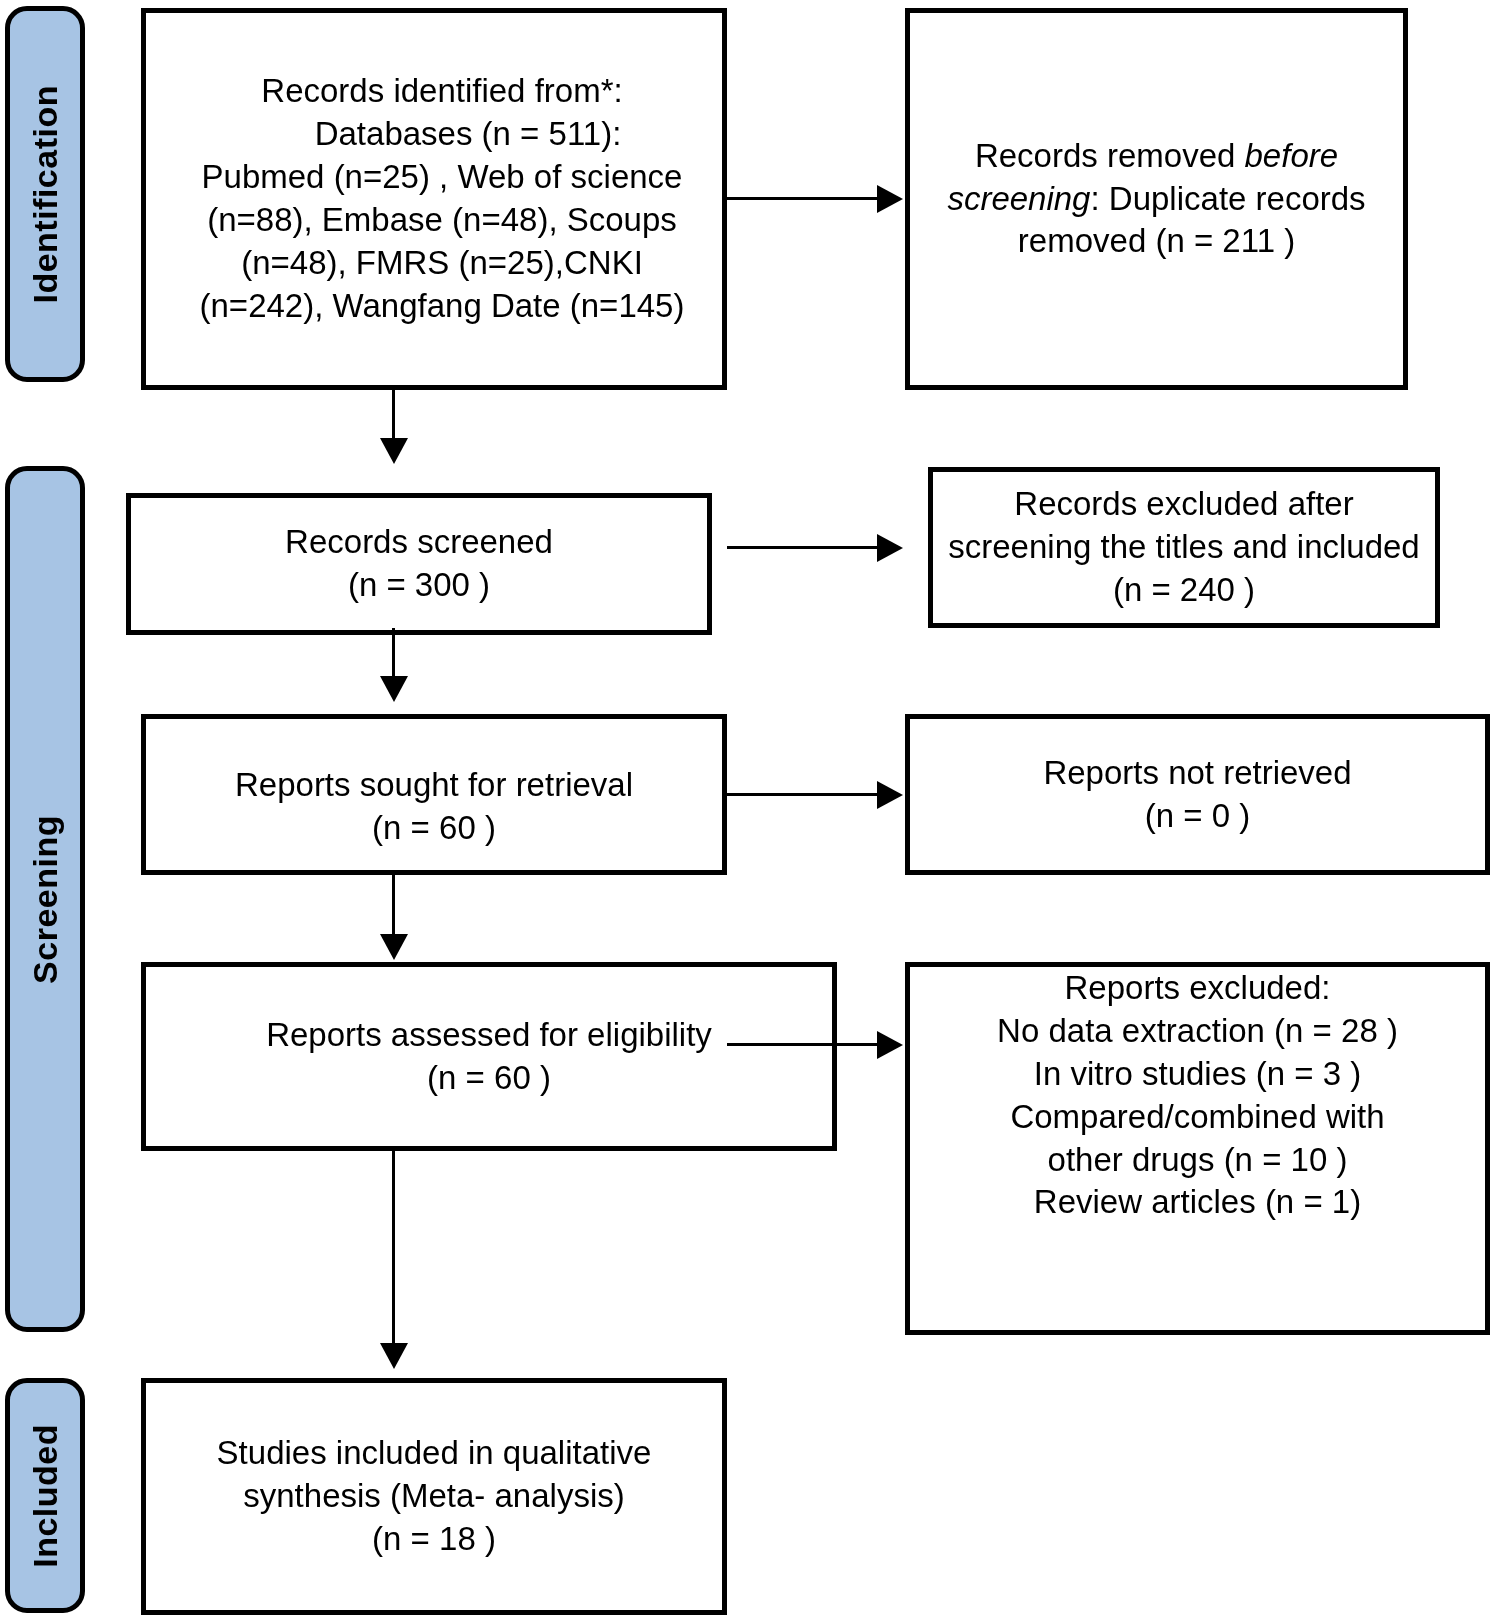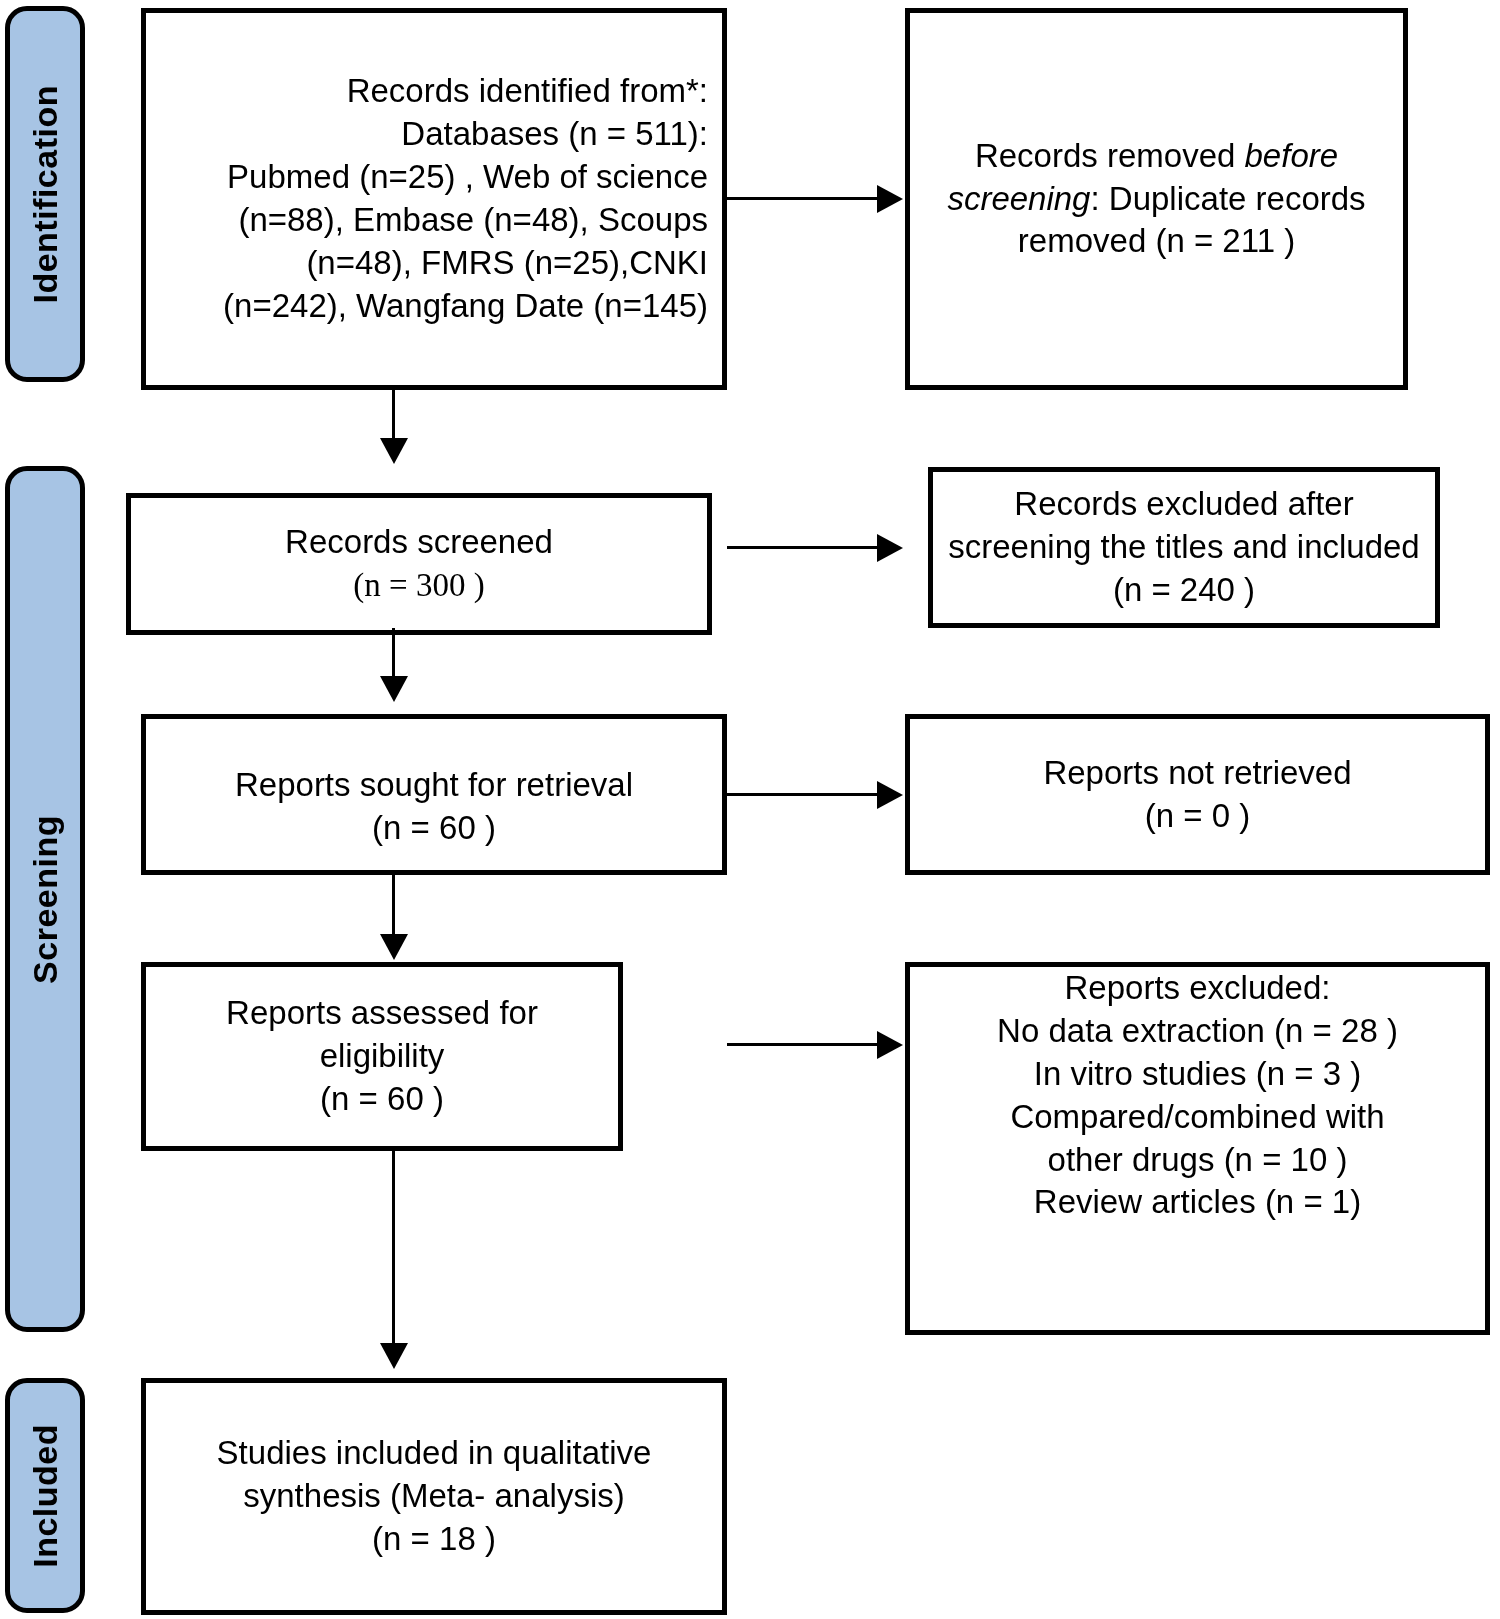--- a/index.html
+++ b/index.html
@@ -48,21 +48,21 @@
   }
   .box-inner {
     padding: 0 14px;
     width: 100%;
     text-align: center;
     font-size: 33px;
     line-height: 1.30;
     color: #000000;
   }
   .box-inner.left-align {
-    text-align: right;
+    text-align: center;
     padding-left: 30px;
   }
   .indent {
     display: block;
     padding-left: 52px;
   }
   .ital { font-style: italic; }
 
   
   .vline {
@@ -125,21 +125,21 @@
 
   <div class="hline" style="left:727px; top:197px; width:152px;"></div>
   <div class="arrow-right" style="left:877px; top:185px;"></div>
 
   <div class="vline" style="left:392px; top:390px; width:3px; height:51px;"></div>
   <div class="arrow-down" style="left:380px; top:438px;"></div>
 
   <div class="box" style="left:126px; top:467px; width:586px; height:142px;margin-top:26px;">
     <div class="box-inner">
       <span style="display:block;">Records screened</span>
-      <span style="display:block;font-family:Liberation Serif, serif;">(n = 300 )</span>
+      <span style="display:block;">(n = 300 )</span>
     </div>
   </div>
 
   <div class="box" style="left:905px; top:467px; width:512px; height:161px;margin-left:23px;">
     <div class="box-inner">
       <span style="display:block;">Records excluded after</span>
       <span style="display:block;">screening the titles and included</span>
       <span style="display:block;">(n =  240 )</span>
     </div>
   </div>
@@ -163,21 +163,21 @@
       <span style="display:block;">(n = 0 )</span>
     </div>
   </div>
 
   <div class="hline" style="left:727px; top:793px; width:152px;"></div>
   <div class="arrow-right" style="left:877px; top:781px;"></div>
 
   <div class="vline" style="left:392px; top:875px; width:3px; height:62px;"></div>
   <div class="arrow-down" style="left:380px; top:934px;"></div>
 
-  <div class="box" style="left:141px; top:962px; width:482px; height:189px;">
+  <div class="box" style="left:141px; top:962px; width:696px; height:189px;">
     <div class="box-inner">
       <span style="display:block;">Reports assessed for eligibility</span>
       <span style="display:block;">(n = 60 )</span>
     </div>
   </div>
 
   <div class="box" style="left:905px; top:962px; width:585px; height:373px; align-items:flex-start;">
     <div class="box-inner" style="">
       <span style="display:block;">Reports excluded:</span>
       <span style="display:block;">No data extraction (n = 28 )</span>

